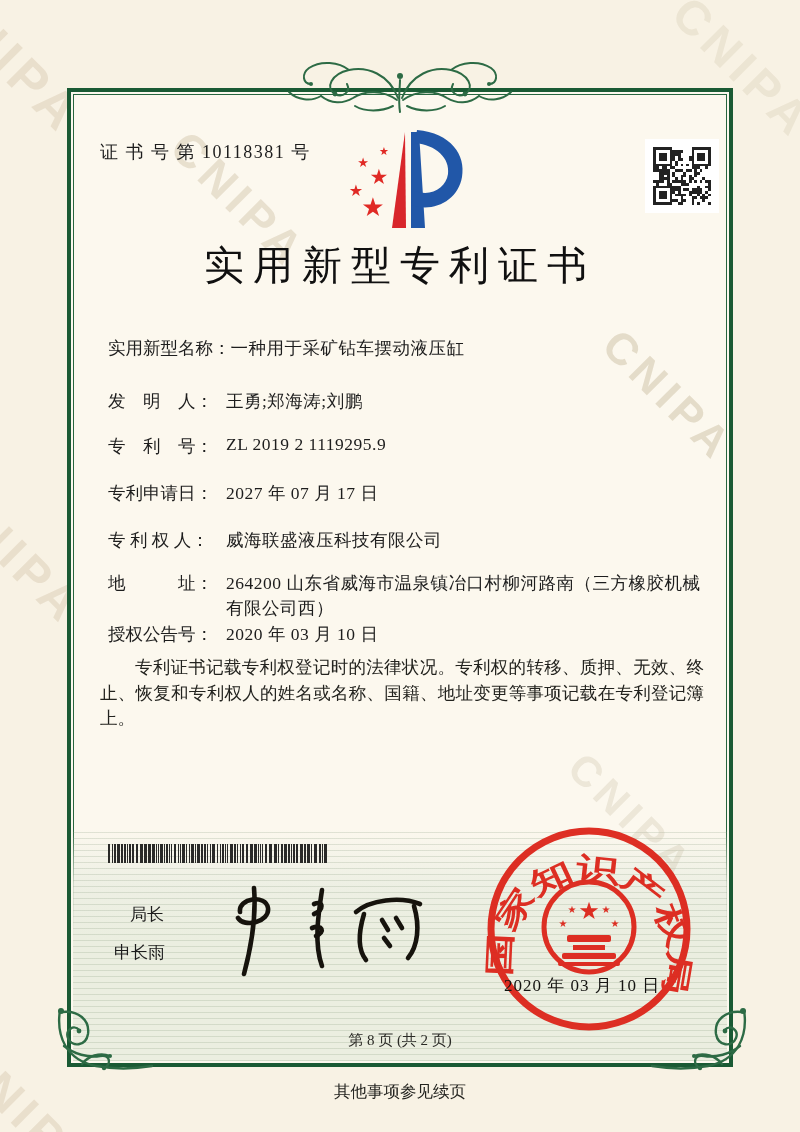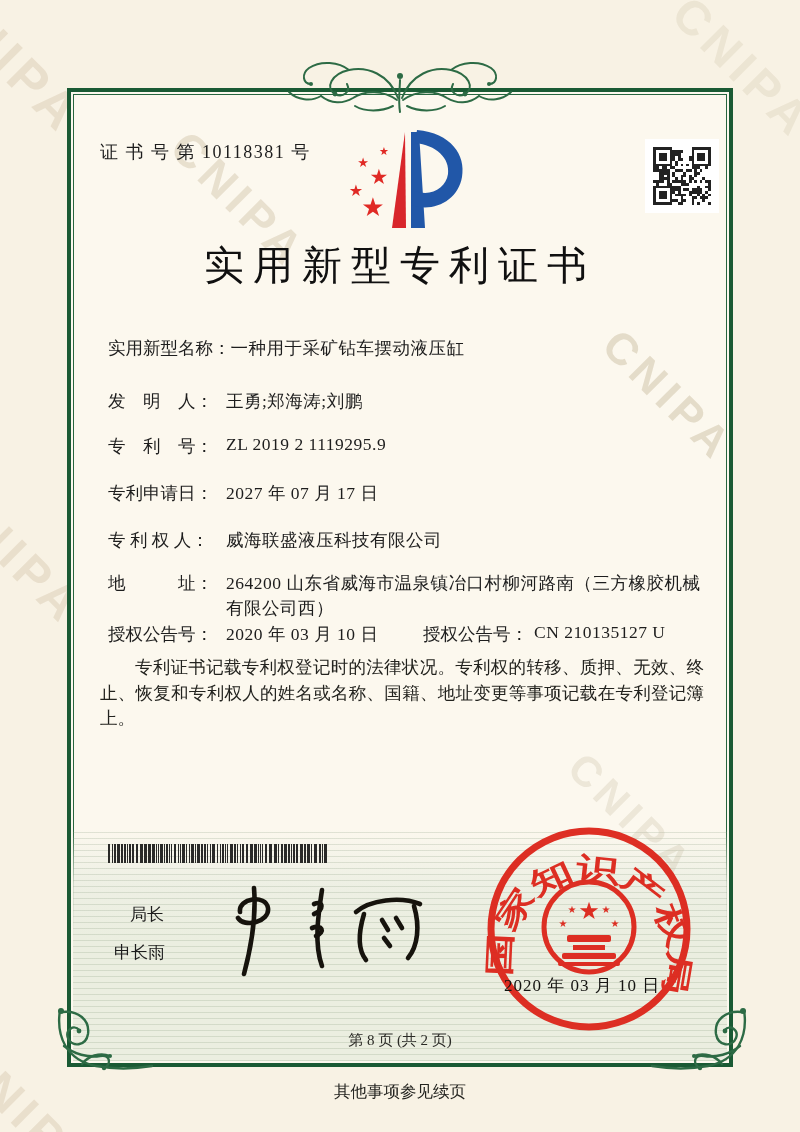--- a/index.html
+++ b/index.html
@@ -331,23 +331,20 @@
   <span class="flabel">专利申请日：</span><span class="fvalue">2027 年 07 月 17 日</span>
 </div>
 <div class="row" style="top:528px">
   <span class="flabel">专 利 权 人：</span><span class="fvalue">威海联盛液压科技有限公司</span>
 </div>
 <div class="row" style="top:571px">
   <span class="flabel">地　　　址：</span><span class="fvalue wrap">264200 山东省威海市温泉镇冶口村柳河路南（三方橡胶机械有限公司西）</span>
 </div>
 <div class="row" style="top:622px">
   <span class="flabel">授权公告号：</span><span class="fvalue">2020 年 03 月 10 日</span>
-  <span class="pair2">
-    <span class="flabel">授权公告号：</span><span class="fvalue">CN 210135127 U</span>
-  </span>
 </div>
 
 <div class="abs body-text">
   <p>专利证书记载专利权登记时的法律状况。专利权的转移、质押、无效、终止、恢复和专利权人的姓名或名称、国籍、地址变更等事项记载在专利登记簿上。</p>
 </div>
 
 <svg class="abs barcode" id="barcode" width="224" height="19">
     <rect x="0" y="0" width="2" height="19" fill="#2a2a28"></rect>
     <rect x="4" y="0" width="1" height="19" fill="#2a2a28"></rect>
     <rect x="6" y="0" width="2" height="19" fill="#2a2a28"></rect>

